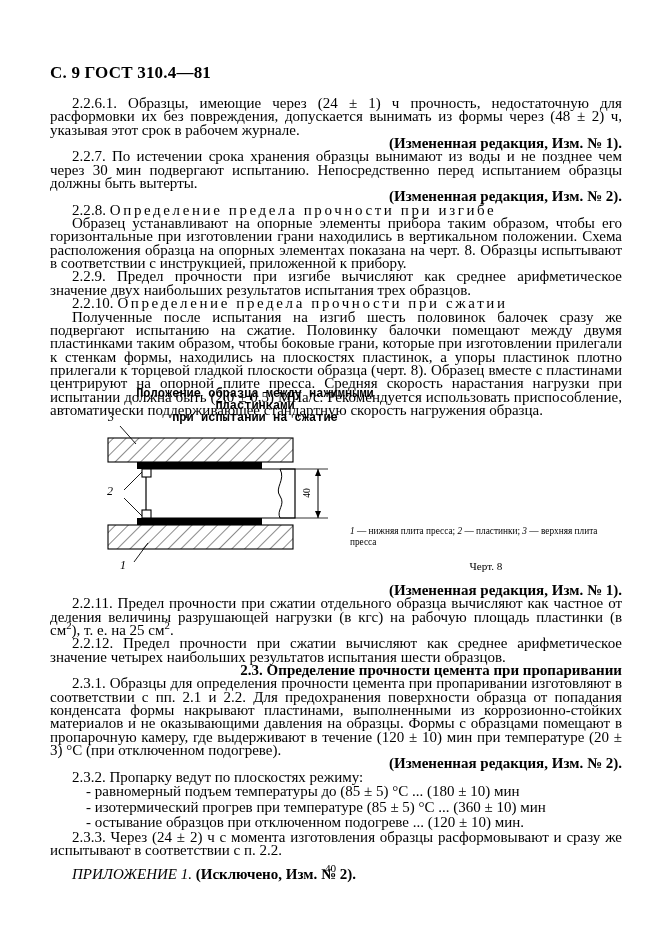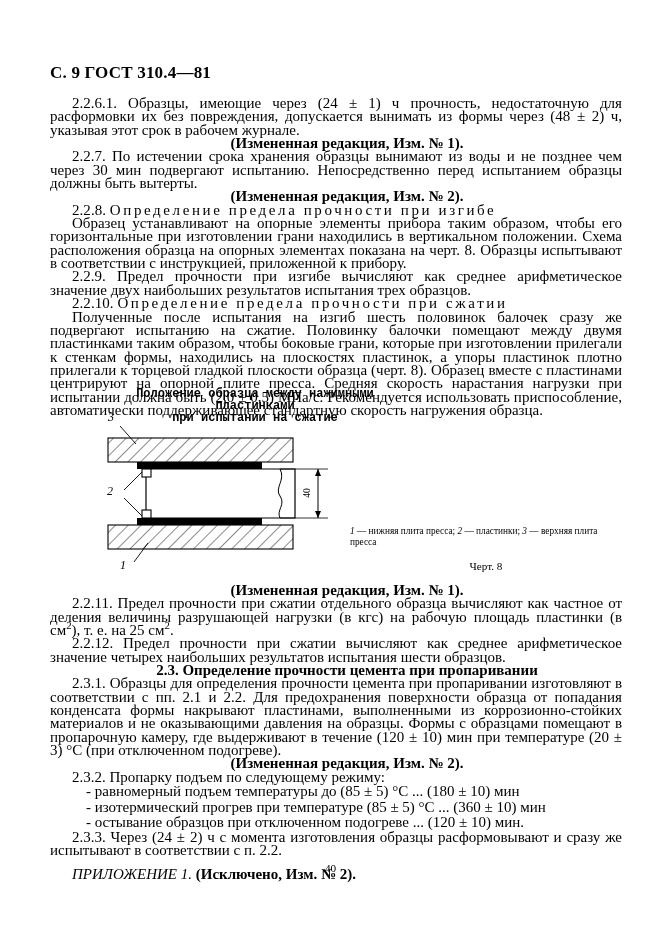--- a/index.html
+++ b/index.html
@@ -40,21 +40,21 @@
     font-size: 15px;
     line-height: 13.35px;
     text-align: justify;
     text-justify: inter-word;
     hyphens: manual;
   }
   p.ind { text-indent: 22px; }
   p.bold-line {
     font-weight: bold;
     text-indent: 22px;
-    text-align: center;
+    text-align: right;
   }
   p.spaced {
     text-indent: 22px;
     text-align: left;
     letter-spacing: 0.05px;
   }
   .sp {
     letter-spacing: 2.6px;
   }
   p.dash {
@@ -243,21 +243,21 @@
     <p class="ind"><span>2.2.11.  Предел прочности при сжатии отдельного образца вычисляют как частное от деления величины разрушающей нагрузки (в кгс) на рабочую площадь пластинки (в см</span><sup>2</sup><span>), т. е. на 25 см</span><sup>2</sup><span>.</span></p>
 
     <p class="ind">2.2.12.  Предел прочности при сжатии вычисляют как среднее арифметическое значение четырех наибольших результатов испытания шести образцов.</p>
 
     <p class="bold-line"><span>2.3. </span><span>Определение прочности цемента при пропаривании</span></p>
 
     <p class="ind">2.3.1.  Образцы для определения прочности цемента при пропаривании изготовляют в соответствии с пп. 2.1 и 2.2. Для предохранения поверхности образца от попадания конденсата формы накрывают пластинами, выполненными из коррозионно-стойких материалов и не оказывающими давления на образцы. Формы с образцами помещают в пропарочную камеру, где выдерживают в течение (120 ± 10) мин при температуре (20 ± 3) °С (при отключенном подогреве).</p>
 
     <p class="bold-line">(Измененная редакция, Изм. № 2).</p>
 
-    <p class="item-lead">2.3.2.  Пропарку подъем по следующему режиму:</p>
+    <p class="item-lead">2.3.2.  Пропарку ведут по плоскостях режиму:</p>
 
     <p class="dash">-  равномерный подъем температуры до (85 ± 5) °С ... (180 ± 10) мин</p>
     <p class="dash">-  изотермический прогрев при температуре (85 ± 5) °С ... (360 ± 10) мин</p>
     <p class="dash">-  остывание образцов при отключенном подогреве ... (120 ± 10) мин.</p>
 
 
     <p class="ind">2.3.3.  Через (24 ± 2) ч с момента изготовления образцы расформовывают и сразу же испытывают в соответствии с п. 2.2.</p>
 
     <p class="appendix"><span class="ital">ПРИЛОЖЕНИЕ 1.</span><span class="bb"> (Исключено, Изм. № 2).</span></p>
 

